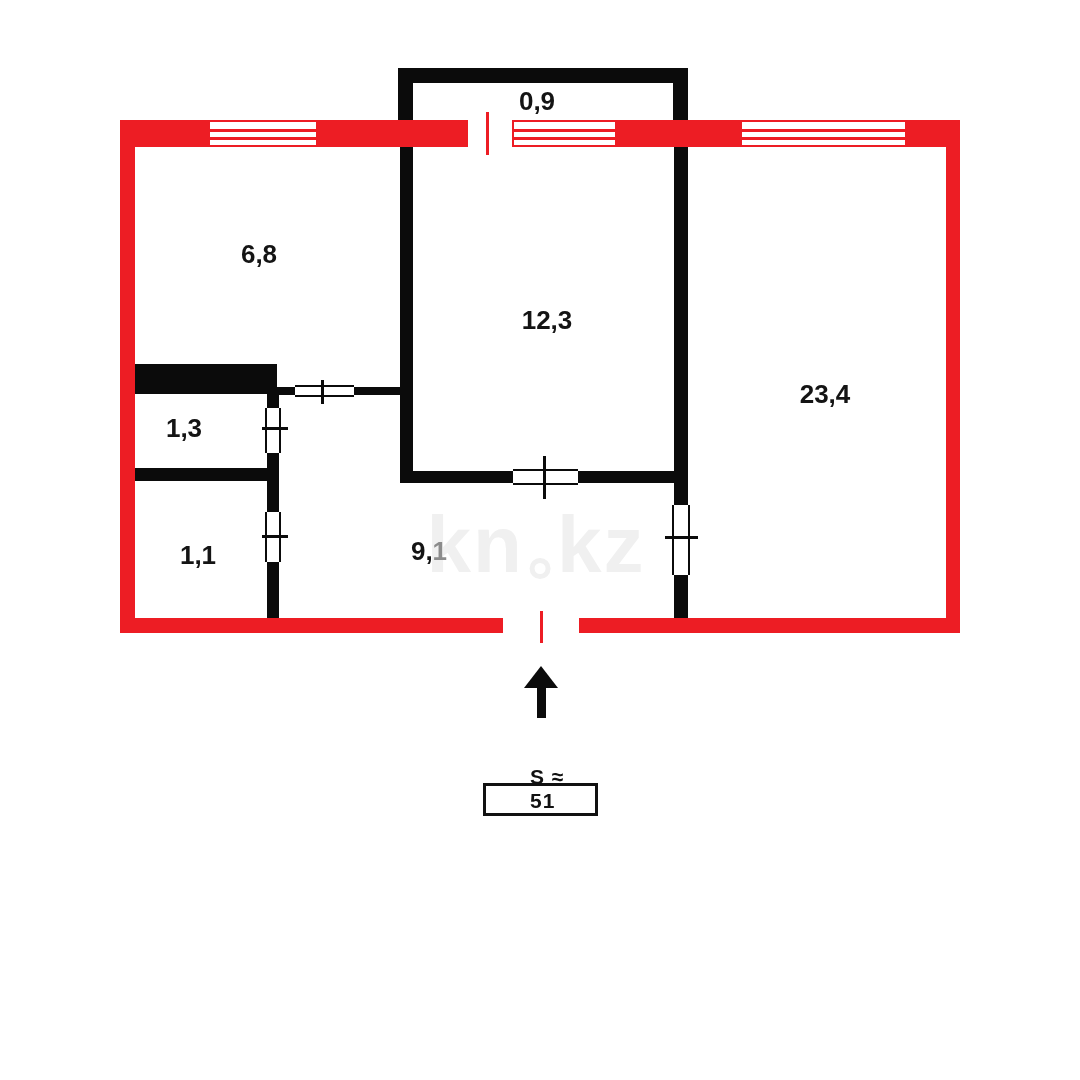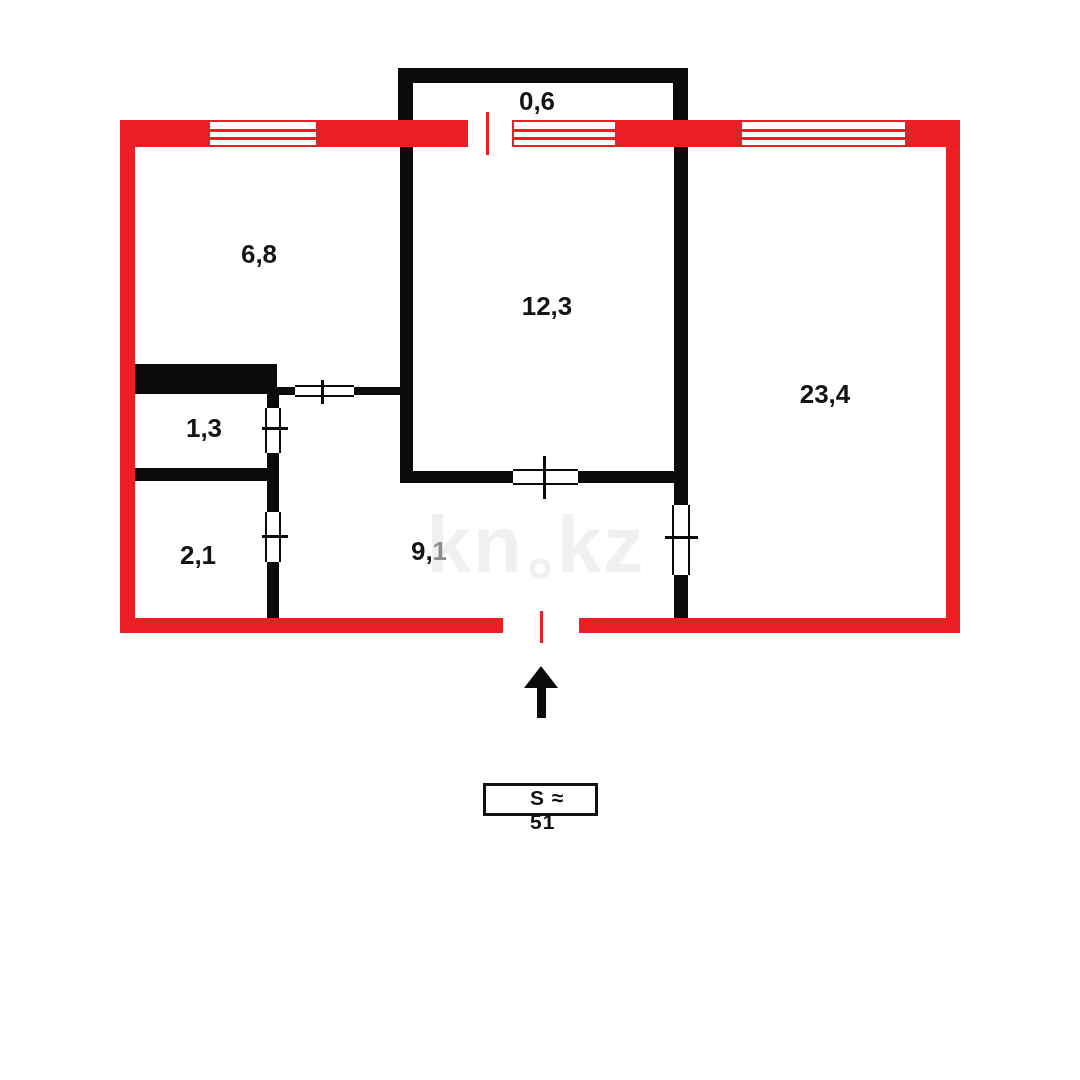--- a/index.html
+++ b/index.html
@@ -23,21 +23,21 @@
              display:flex;align-items:flex-end;color:#f0f0f0;font-weight:bold;
              font-size:80px;line-height:1;letter-spacing:2px;z-index:1;}
   .watermark .ring{width:11px;height:11px;border:5px solid #f0f0f0;border-radius:50%;
                    margin:0 6px 6px 6px;}
   .north{position:absolute;left:524px;top:666px;}
   .north .head{width:0;height:0;border-left:17px solid transparent;
                border-right:17px solid transparent;border-bottom:22px solid #0b0b0b;}
   .north .stem{width:9px;height:30px;background:#0b0b0b;margin:0 auto;}
   .area-box{position:absolute;left:483px;top:783px;width:115px;height:33px;
             border:3px solid #111111;box-sizing:border-box;display:flex;
-            align-items:flex-start;justify-content:center;font-weight:bold;
+            align-items:flex-end;justify-content:center;font-weight:bold;
             font-size:21px;color:#111111;letter-spacing:1px;padding-left:44px;}
 </style>
 </head>
 <body>
 
 <div class="plan">
 
   <div class="watermark">
     <span>kn</span>
     <span class="ring"></span>
@@ -87,26 +87,26 @@
 
   <div class="gap v" style="left:265px;top:408px;width:16px;height:45px;"></div>
   <div class="tick" style="left:262px;top:427px;width:26px;height:3px;"></div>
 
   <div class="gap v" style="left:265px;top:512px;width:16px;height:50px;"></div>
   <div class="tick" style="left:262px;top:535px;width:26px;height:3px;"></div>
 
   <div class="gap v" style="left:672px;top:505px;width:18px;height:70px;"></div>
   <div class="tick" style="left:665px;top:536px;width:33px;height:3px;"></div>
 
-  <div class="room-label" style="left:537px;top:101px;">0,6</div>
+  <div class="room-label" style="left:537px;top:101px;">0,9</div>
   <div class="room-label" style="left:259px;top:254px;">6,8</div>
-  <div class="room-label" style="left:547px;top:306px;text-align:right;">12,3</div>
+  <div class="room-label" style="left:547px;top:320px;text-align:right;">12,3</div>
   <div class="room-label" style="left:825px;top:394px;">23,4</div>
-  <div class="room-label" style="left:204px;top:428px;">1,3</div>
-  <div class="room-label" style="left:198px;top:555px;">2,1</div>
+  <div class="room-label" style="left:184px;top:428px;">1,3</div>
+  <div class="room-label" style="left:198px;top:555px;">1,1</div>
   <div class="room-label" style="left:429px;top:551px;"><span>9,</span><span class="muted">1</span></div>
 
   <div class="north">
     <div class="head"></div>
     <div class="stem"></div>
   </div>
 
   <div class="area-box">
     <span>S ≈ 51</span>
   </div>

